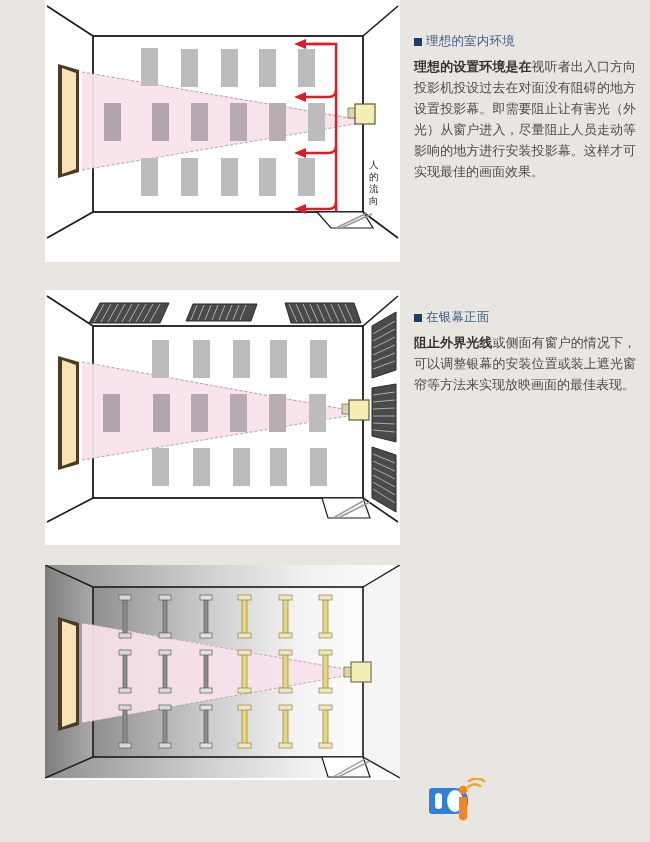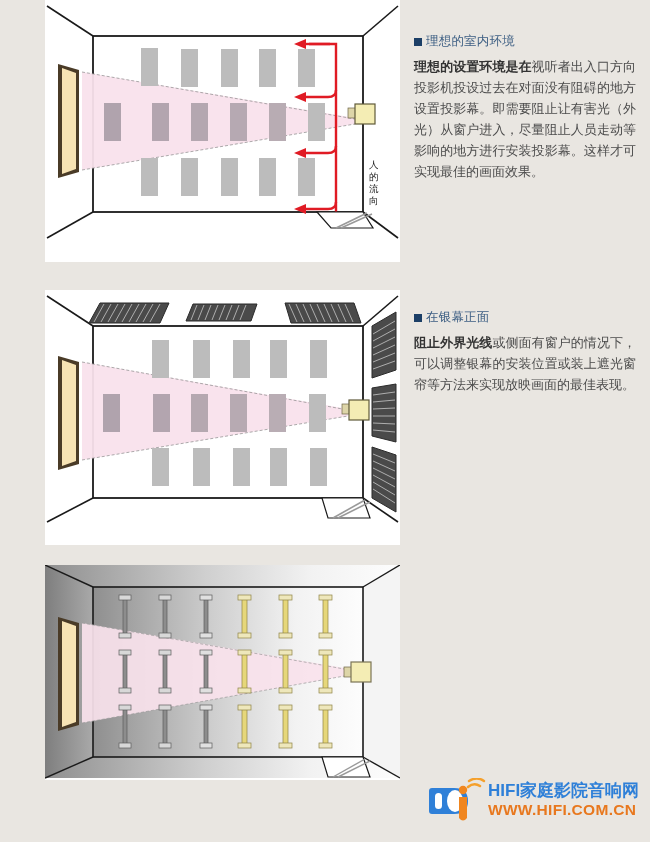--- a/index.html
+++ b/index.html
@@ -507,19 +507,15 @@
       <path d="M4,10 L26,10 Q40,10 40,23 Q40,36 26,36 L4,36 Q1,36 1,33 L1,13 Q1,10 4,10 Z" fill="#2f80d8"></path>
       <rect x="7" y="15" width="7" height="16" rx="3.5" fill="#ffffff"></rect>
       <ellipse cx="27" cy="23" rx="8" ry="11" fill="#ffffff"></ellipse>
 
       <circle cx="35" cy="12" r="4.2" fill="#f0861f"></circle>
       <path d="M31,19 L39,19 L39,40 Q35,45 31,40 Z" fill="#f0861f"></path>
 
       <path d="M40,9 Q46,4 52,8" stroke="#f5a02b" stroke-width="2.6" fill="none" stroke-linecap="round"></path>
       <path d="M41,3 Q49,-2 56,3" stroke="#f5a02b" stroke-width="2.4" fill="none" stroke-linecap="round"></path>
     </svg>
-    <div class="logo-text">
-      <div class="logo-line1">HIFI家庭影院音响网</div>
-      <div class="logo-line2">WWW.HIFI.COM.CN</div>
-    </div>
   </div>
 
 </div>
 
 </body></html>

